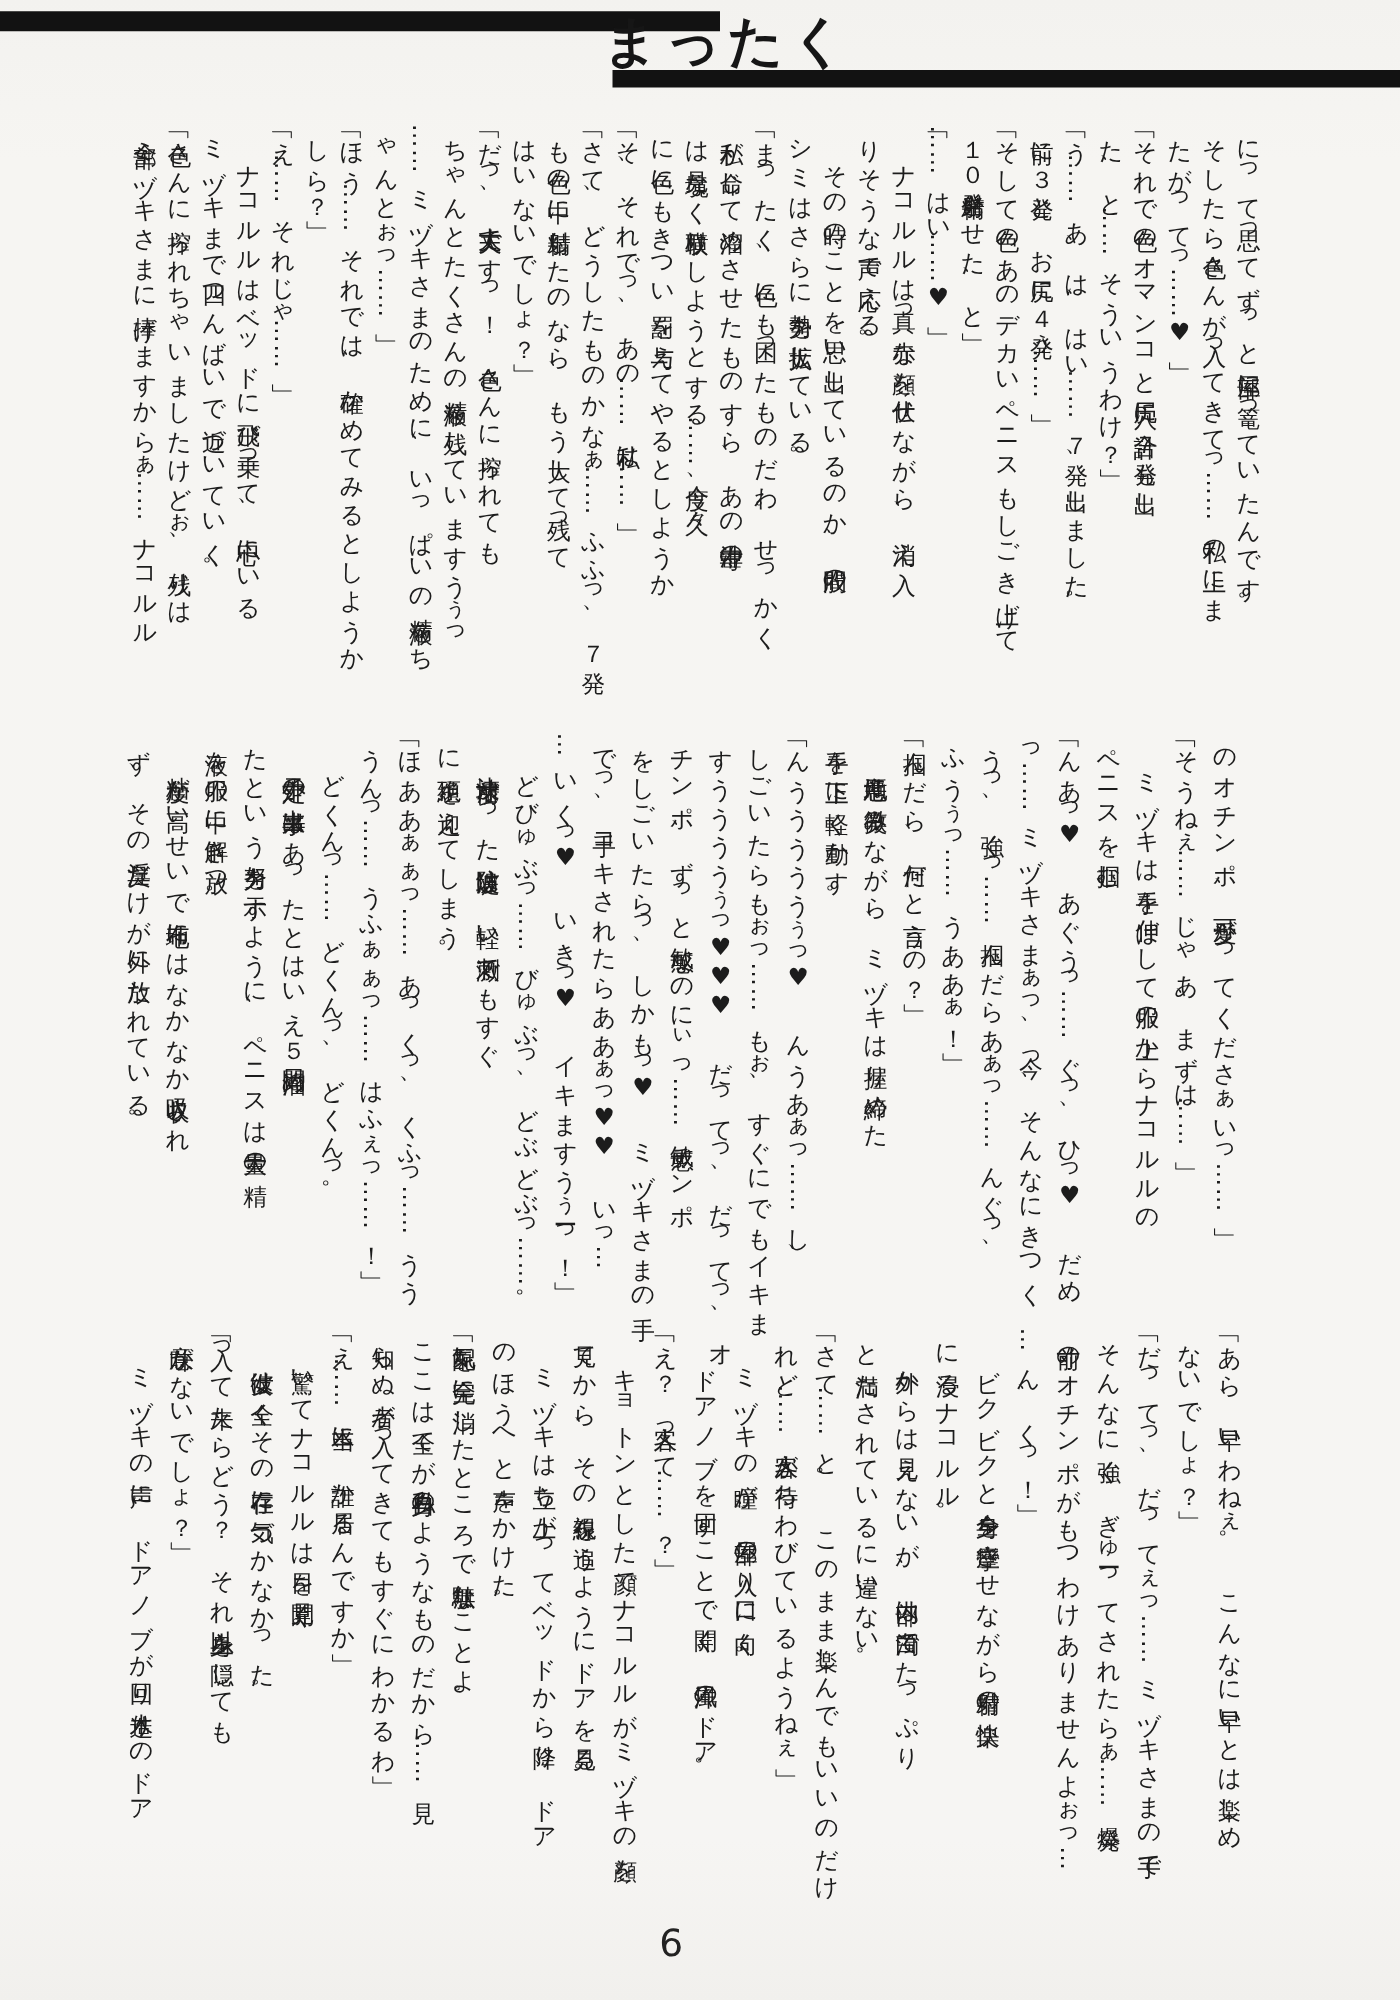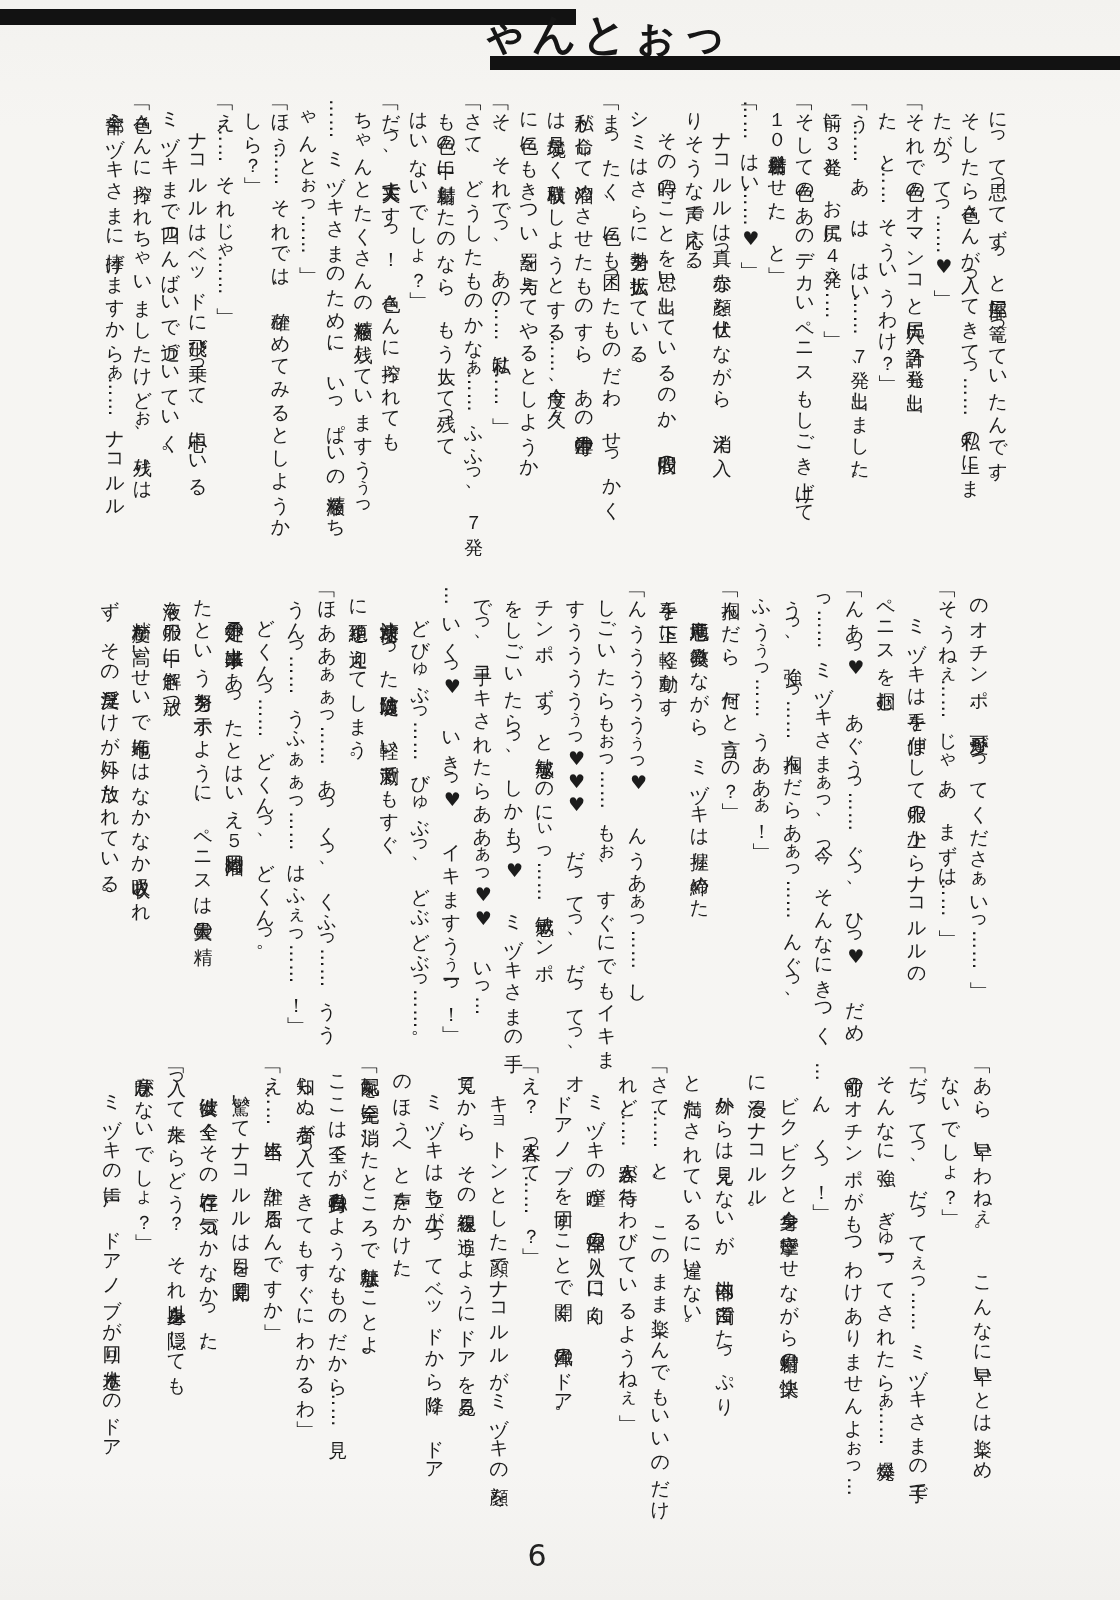--- a/index.html
+++ b/index.html
@@ -71,21 +71,21 @@
     font-size: 30px;
     color: #222222;
   }
 </style>
 </head>
 <body>
 
 <div class="page">
 
   <div class="bar-top"></div>
-  <div class="logo">ゃんとぉっ</div>
+  <div class="logo">まったく</div>
   <div class="bar-bottom"></div>
 
   <div class="band" id="band1">
       <div class="tcol">にって思ってずっと部屋に篭っていたんです。</div>
       <div class="tcol">そしたら色さんが入ってきてっ……私の上にま</div>
       <div class="tcol">たがってっ……♥」</div>
       <div class="tcol">「それで色のオマンコと尻穴に合計７発も出し</div>
       <div class="tcol">た、と……そういうわけ？」</div>
       <div class="tcol">「う……あ、は、はい……７発、出しました。</div>
       <div class="tcol">前に３発と、お尻に４発ぅ……」</div>

